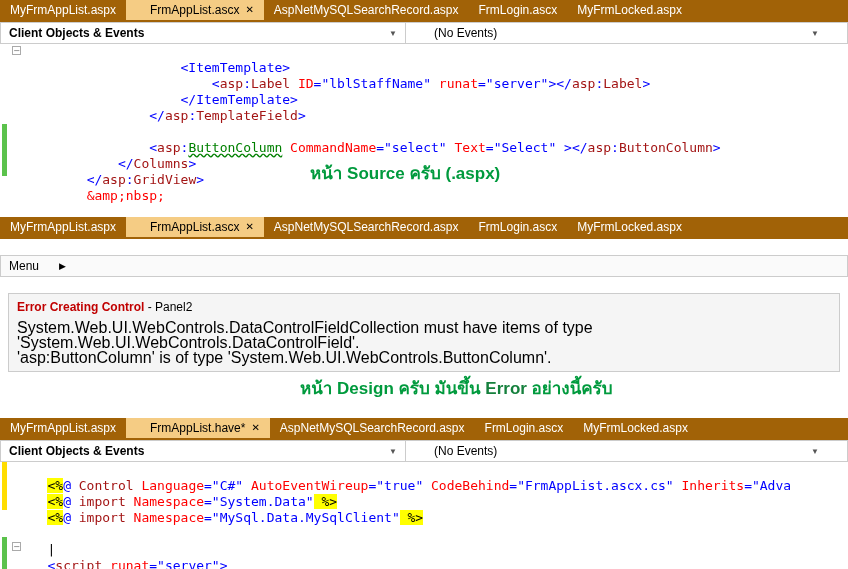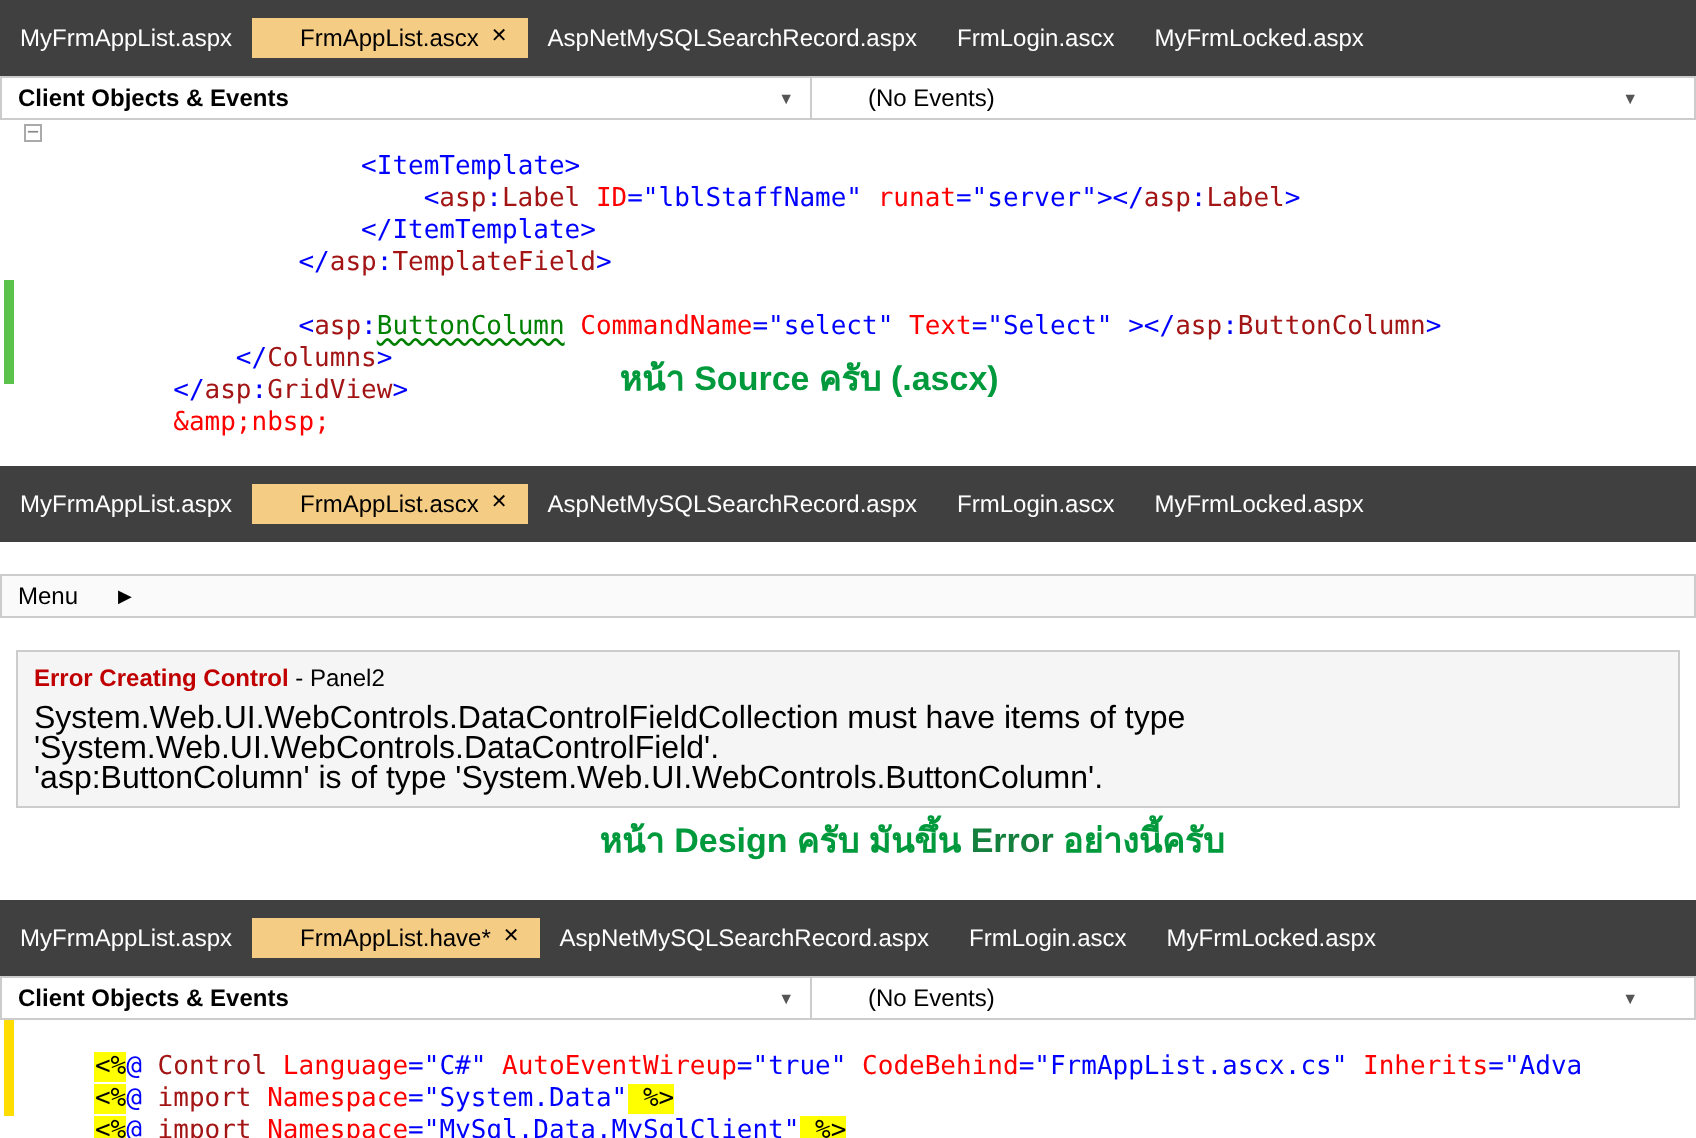--- a/index.html
+++ b/index.html
@@ -1,18 +1,18 @@
 <!DOCTYPE html>
 <html><head>
 <meta charset="utf-8">
 <style>
 * { margin: 0; padding: 0; box-sizing: border-box; }
 body { font-family: 'Segoe UI', Tahoma, sans-serif; font-size: 12px; background: #fff; width: 848px; }
 
-.tab-bar { background: #404040; display: flex; height: 38px; align-items: center; }
+.tab-bar { background: #a16207; display: flex; height: 22px; align-items: flex-start; }
 .tab { padding: 3px 10px; color: #fff; font-size: 12px; display: flex; align-items: center; gap: 6px; cursor: pointer; }
 .tab.active { background: #f5cc84; color: #000; padding-left: 24px; }
 .tab-close { font-size: 10px; line-height: 1; }
 
 .dropdown-bar { display: flex; border: 1px solid #ccc; background: #fff; height: 22px; }
 .dd-left { flex: 0 0 405px; display: flex; align-items: center; padding: 0 8px; border-right: 1px solid #ccc; font-weight: bold; font-size: 12px; justify-content: space-between; text-align: center; }
 .dd-right { flex: 1; display: flex; align-items: center; padding: 0 28px; font-size: 12px; justify-content: space-between; }
 .dd-arrow { font-size: 8px; color: #555; }
 
 .code-area { font-family: Consolas, monospace; font-size: 13px; line-height: 16px; background: #fff; display: flex; }
@@ -83,21 +83,21 @@
 <span>                    </span><span class="kw-blue">&lt;ItemTemplate&gt;</span>
 <span>                        </span><span class="kw-blue">&lt;</span><span class="kw-maroon">asp</span><span class="kw-blue">:</span><span class="kw-maroon">Label</span><span class="kw-red"> ID</span><span class="kw-blue">="lblStaffName"</span><span class="kw-red"> runat</span><span class="kw-blue">="server"</span><span class="kw-blue">&gt;&lt;/</span><span class="kw-maroon">asp</span><span class="kw-blue">:</span><span class="kw-maroon">Label</span><span class="kw-blue">&gt;</span>
 <span>                    </span><span class="kw-blue">&lt;/ItemTemplate&gt;</span>
 <span>                </span><span class="kw-blue">&lt;/</span><span class="kw-maroon">asp</span><span class="kw-blue">:</span><span class="kw-maroon">TemplateField</span><span class="kw-blue">&gt;</span>
 
 <span>                </span><span class="kw-blue">&lt;</span><span class="kw-maroon">asp</span><span class="kw-blue">:</span><span class="kw-green-cmt">ButtonColumn</span><span class="kw-red"> CommandName</span><span class="kw-blue">="select"</span><span class="kw-red"> Text</span><span class="kw-blue">="Select"</span><span class="kw-blue"> &gt;&lt;/</span><span class="kw-maroon">asp</span><span class="kw-blue">:</span><span class="kw-maroon">ButtonColumn</span><span class="kw-blue">&gt;</span>
 <span>            </span><span class="kw-blue">&lt;/</span><span class="kw-maroon">Columns</span><span class="kw-blue">&gt;</span>
 <span>        </span><span class="kw-blue">&lt;/</span><span class="kw-maroon">asp</span><span class="kw-blue">:</span><span class="kw-maroon">GridView</span><span class="kw-blue">&gt;</span>
 <span>        </span><span class="kw-red">&amp;amp;</span><span class="kw-red">nbsp;</span>
   </div>
-  <div class="annotation" style="position:absolute; left:310px; top:122px;">หน้า   Source ครับ (.ascx)</div>
+  <div class="annotation" style="position:absolute; left:310px; top:122px;">หน้า   Source ครับ (.aspx)</div>
 </div>
 
 <div class="section-gap"></div>
 
 <div class="tab-bar">
   <div class="tab">
       <span>MyFrmAppList.aspx</span>
     </div>
   <div class="tab active">
       <span>FrmAppList.ascx</span>

